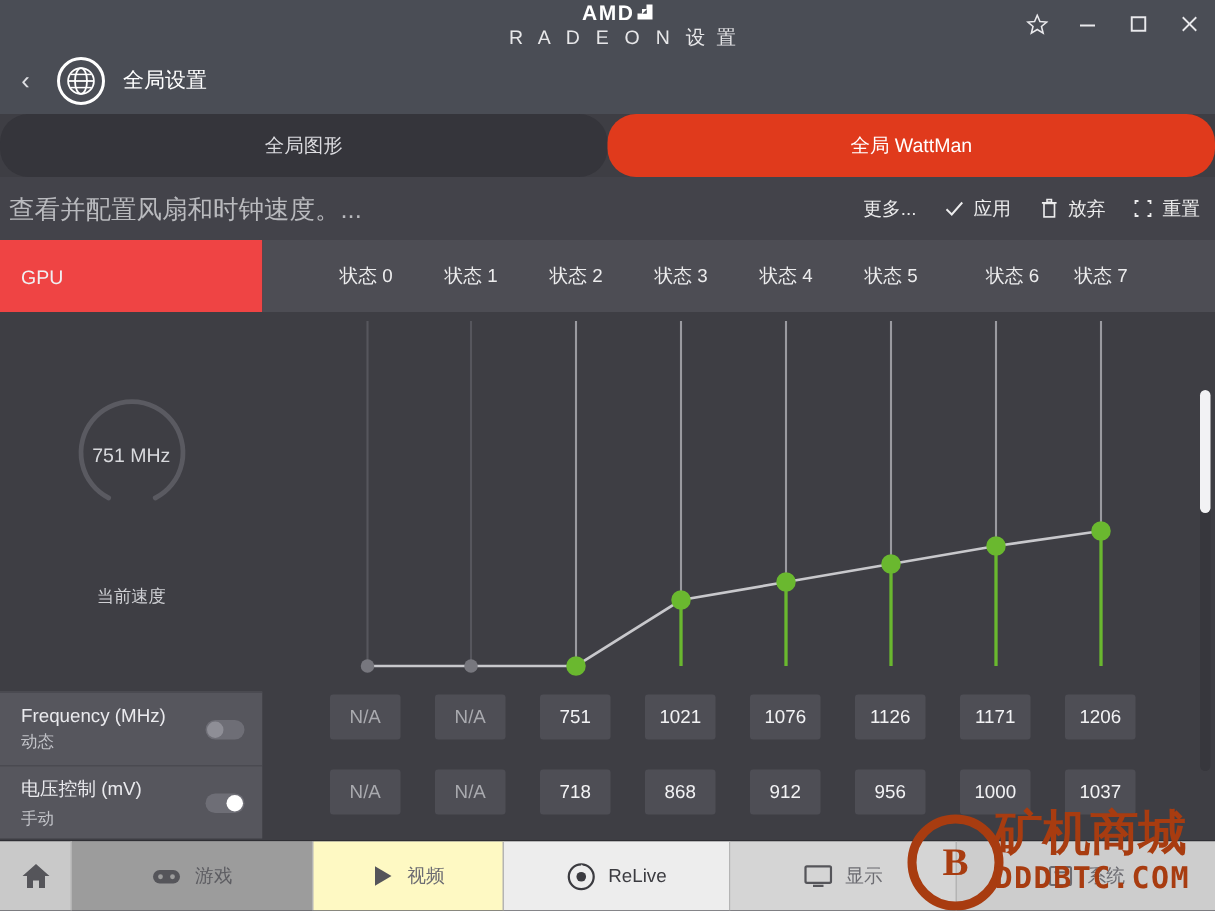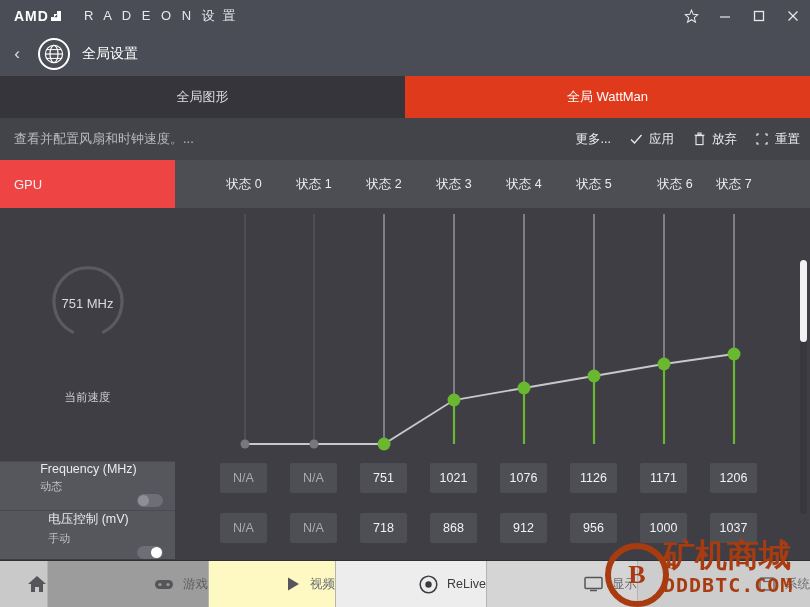--- a/index.html
+++ b/index.html
@@ -9,21 +9,21 @@
     font-family:"Liberation Sans","DejaVu Sans",sans-serif;
     color:#e8e8ea;
     -webkit-font-smoothing:antialiased;
   }
   .app{position:relative;width:810px;height:607px;overflow:hidden;}
 
   
   .titlebar{
     position:absolute;left:0;top:0;width:810px;height:32px;
     background:#4a4d55;
-    display:flex;align-items:center;
+    display:flex;align-items:center;flex-direction:column;
   }
   .amd-logo{
     margin-left:14px;display:flex;align-items:center;
     font-size:14px;font-weight:bold;letter-spacing:1px;color:#ffffff;
   }
   .amd-arrow{
     display:inline-block;width:12px;height:12px;margin-left:1px;position:relative;
   }
   .amd-arrow svg{display:block;}
   .brand{
@@ -52,31 +52,31 @@
     width:28px;height:28px;border-radius:50%;
     border:2px solid #ffffff;margin-left:4px;margin-right:12px;
     display:flex;align-items:center;justify-content:center;flex:none;
   }
   .crumb .title{font-size:14px;color:#ffffff;}
 
   
   .tabs{position:absolute;left:0;top:76px;width:810px;height:42px;display:flex;}
   .tab{
     flex:1;display:flex;align-items:center;justify-content:center;
-    font-size:13px;color:#dcdce0;background:#35353b;
+    font-size:13px;color:#dcdce0;background:#35353b;border-radius:19px;
   }
   .tab.active{background:#e03a1c;color:#ffffff;}
 
   
   .actionbar{
     position:absolute;left:0;top:118px;width:810px;height:42px;
     background:#43434a;display:flex;align-items:center;
     border-bottom:1px solid #3a3a40;
   }
-  .desc{margin-left:14px;font-size:13px;color:#b9babe;}
+  .desc{margin-left:6px;font-size:17px;color:#b9babe;}
   .actions{margin-left:auto;display:flex;align-items:center;margin-right:10px;}
   .act{
     display:flex;align-items:center;gap:6px;
     font-size:12.5px;color:#ececed;margin-left:18px;
   }
   .act .ic{display:flex;align-items:center;justify-content:center;width:14px;height:14px;}
 
   
   .sidepanel{
     position:absolute;left:0;top:160px;width:175px;height:400px;
@@ -94,21 +94,21 @@
   .gauge .val{
     position:absolute;left:0;top:0;width:78px;height:78px;
     display:flex;align-items:center;justify-content:center;
     font-size:13px;color:#d8d9dd;
   }
   .gauge-cap{margin-top:24px;font-size:11.5px;color:#cfd0d4;}
 
   .togrow{
     height:49px;background:#56565d;
     display:flex;align-items:center;padding:0 12px 0 14px;
-    border-top:1px solid #4a4a51;box-sizing:border-box;flex-direction:column;
+    border-top:1px solid #4a4a51;box-sizing:border-box;
   }
   .togrow .labels{display:flex;flex-direction:column;gap:3px;}
   .togrow .l1{font-size:12.5px;color:#eaeaee;}
   .togrow .l2{font-size:11px;color:#c2c3c8;}
   .switch{
     margin-left:auto;width:26px;height:13px;border-radius:7px;
     background:#6e6e76;position:relative;flex:none;
   }
   .switch .knob{
     position:absolute;top:1px;width:11px;height:11px;border-radius:50%;
@@ -150,21 +150,21 @@
     position:absolute;left:0;top:0;width:7px;height:82px;
     background:#f2f2f4;border-radius:4px;
   }
 
   
   .bottomnav{
     position:absolute;left:0;bottom:0;width:810px;height:46px;
     display:flex;background:#cfcfcf;border-top:1px solid #2f2f34;
   }
   .nav{
-    display:flex;align-items:center;justify-content:flex-end;gap:9px;
+    display:flex;align-items:center;justify-content:center;gap:9px;
     font-size:12.5px;color:#6c6c72;
     border-right:1px solid #b4b4b4;box-sizing:border-box;
   }
   .nav.home{width:48px;background:#c9c9c9;}
   .nav.g{width:161px;background:#9c9c9c;color:#5d5d62;}
   .nav.v{width:127px;background:#fef9c3;}
   .nav.r{width:151px;background:#ededed;color:#3b3b40;}
   .nav.d{width:151px;background:#d5d5d5;}
   .nav.s{flex:1;background:#cdcdcd;border-right:none;}
   .nav .ic{display:flex;align-items:center;justify-content:center;}

